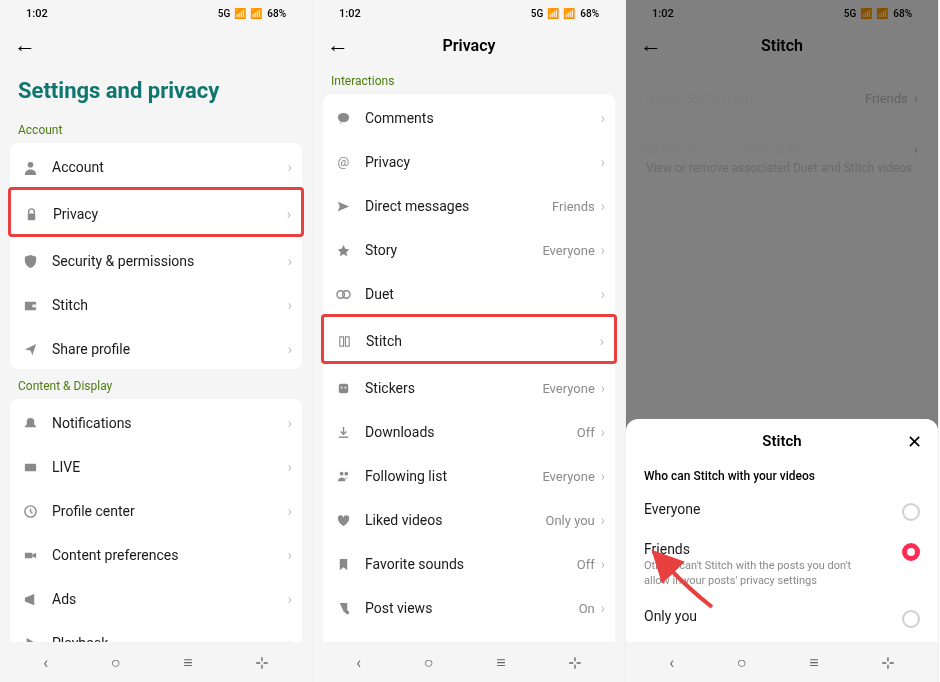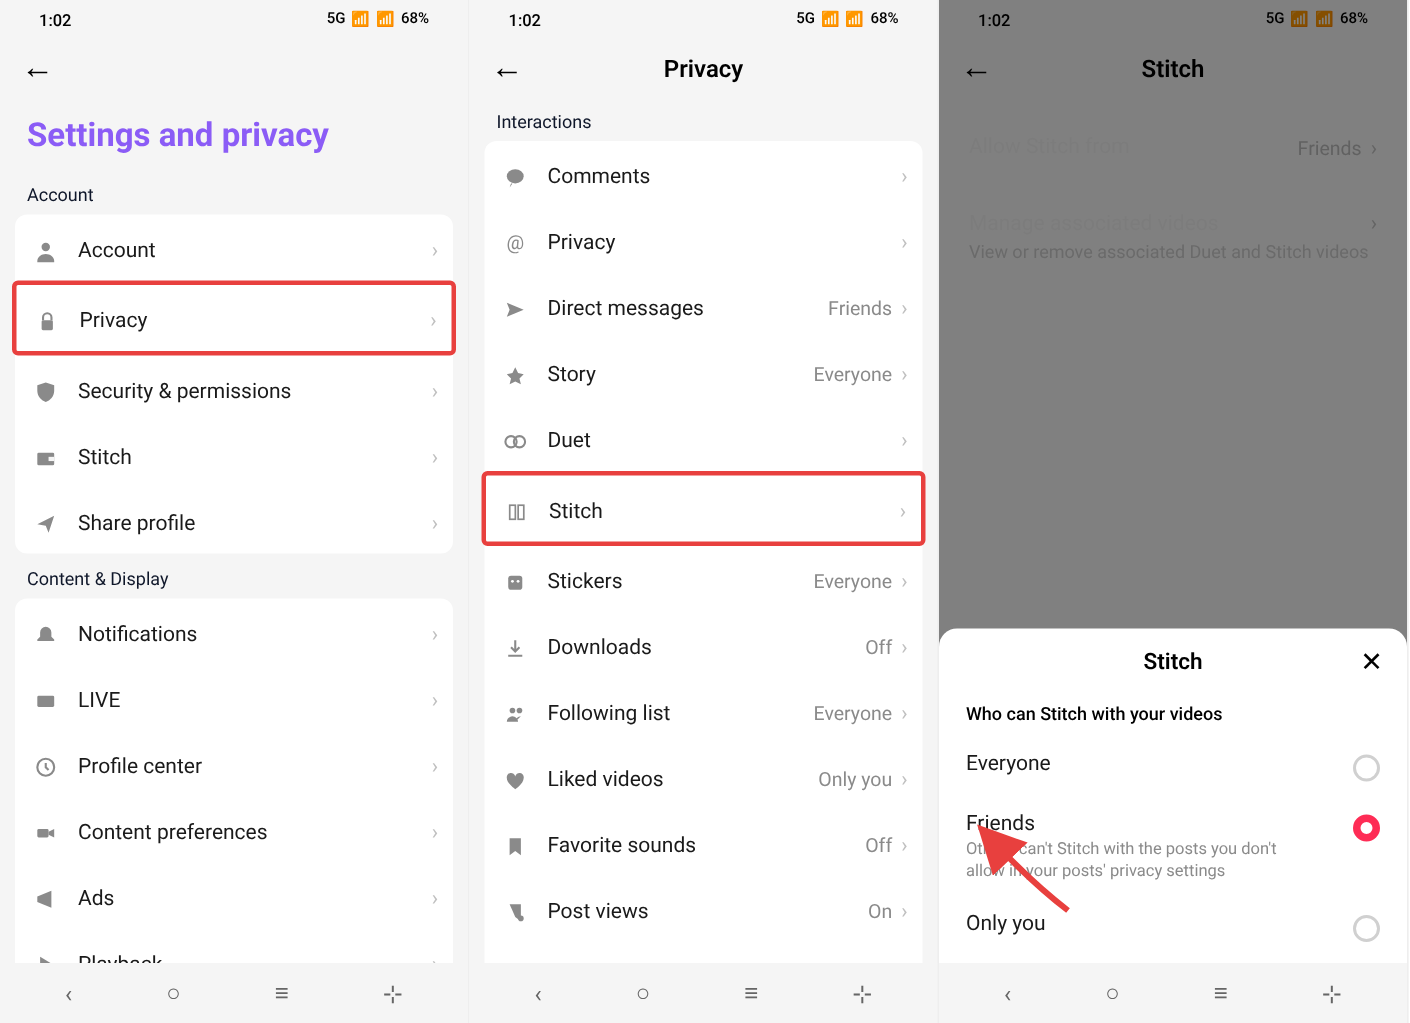--- a/index.html
+++ b/index.html
@@ -1,25 +1,25 @@
 <!DOCTYPE html>
 <html><head>
 <meta charset="utf-8">
 <style>
 *{margin:0;padding:0;box-sizing:border-box;font-family:-apple-system,BlinkMacSystemFont,"Segoe UI",Roboto,sans-serif}
 body{width:940px;height:682px;display:flex;background:#fff}
 .panel{width:313px;height:682px;position:relative;background:#f5f5f5;border-right:1px solid #eee;overflow:hidden}
 .panel:last-child{border-right:none}
 .status-bar{height:26px;display:flex;justify-content:space-between;align-items:center;padding:0 26px;font-size:11px;font-weight:500;color:#000}
-.status-icons{display:flex;align-items:flex-start;gap:4px;font-size:10px}
+.status-icons{display:flex;align-items:flex-end;gap:4px;font-size:10px}
 .header{height:38px;display:flex;align-items:center;padding:0 14px;position:relative}
 .back-arrow{font-size:22px;font-weight:400;cursor:pointer}
 .header-title{position:absolute;left:0;right:0;text-align:center;font-size:16px;font-weight:600;pointer-events:none}
-.big-title{font-size:22px;font-weight:700;color:#8b5cf6;padding:14px 18px 10px}
-.section-label{font-size:12px;color:#0f172a;padding:10px 18px 6px}
+.big-title{font-size:22px;font-weight:700;color:#0f766e;padding:14px 18px 10px}
+.section-label{font-size:12px;color:#4d7c0f;padding:10px 18px 6px}
 .card{background:#fff;margin:0 10px;border-radius:8px}
 .row{display:flex;align-items:flex-end;padding:12px 10px;cursor:pointer;min-height:44px}
 .row-icon{width:20px;margin-right:12px;text-align:center;color:#8a8a8a;font-size:14px}
 .row-label{flex:1;font-size:14px;color:#1a1a1a}
 .row-value{font-size:13px;color:#8a8a8a;margin-right:6px}
 .chevron{color:#c0c0c0;font-size:14px}
 .highlight-box{border:3px solid #e8403e;border-radius:4px;margin:0 -2px}
 .nav-bar{position:absolute;bottom:0;left:0;right:0;height:40px;display:flex;align-items:center;justify-content:space-around;padding:0 12px;color:#666;background:#f5f5f5}
 .nav-icon{font-size:16px}
 

